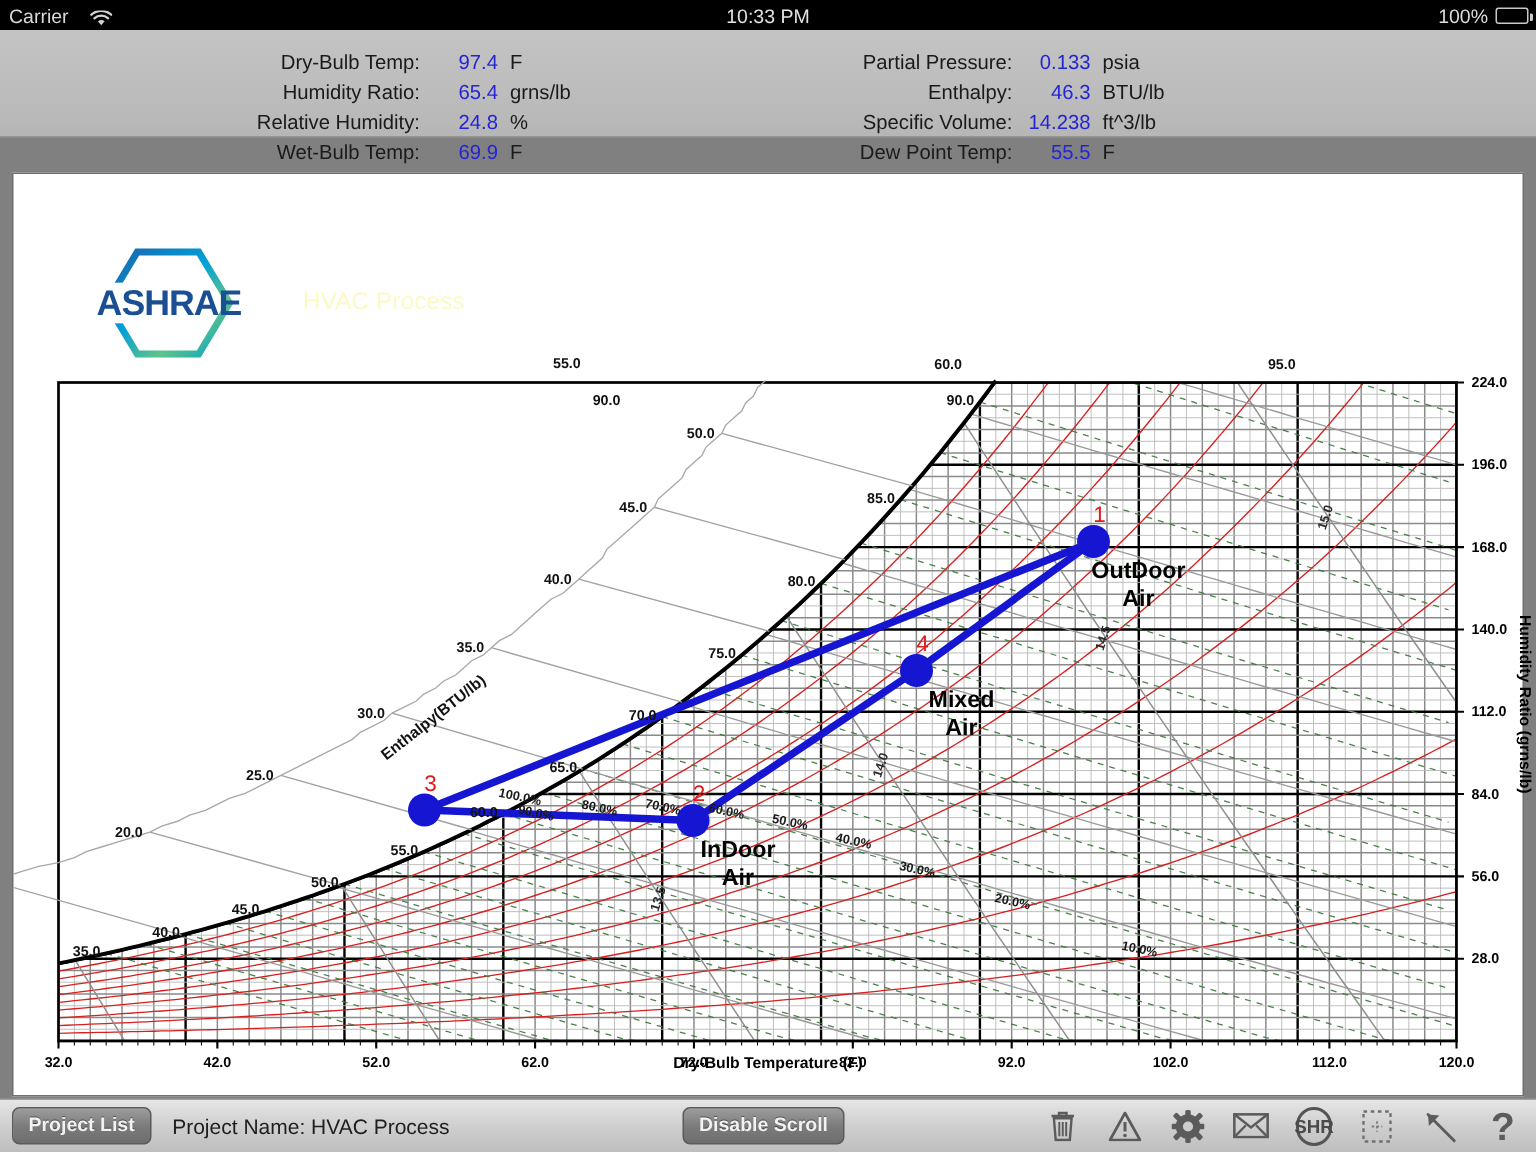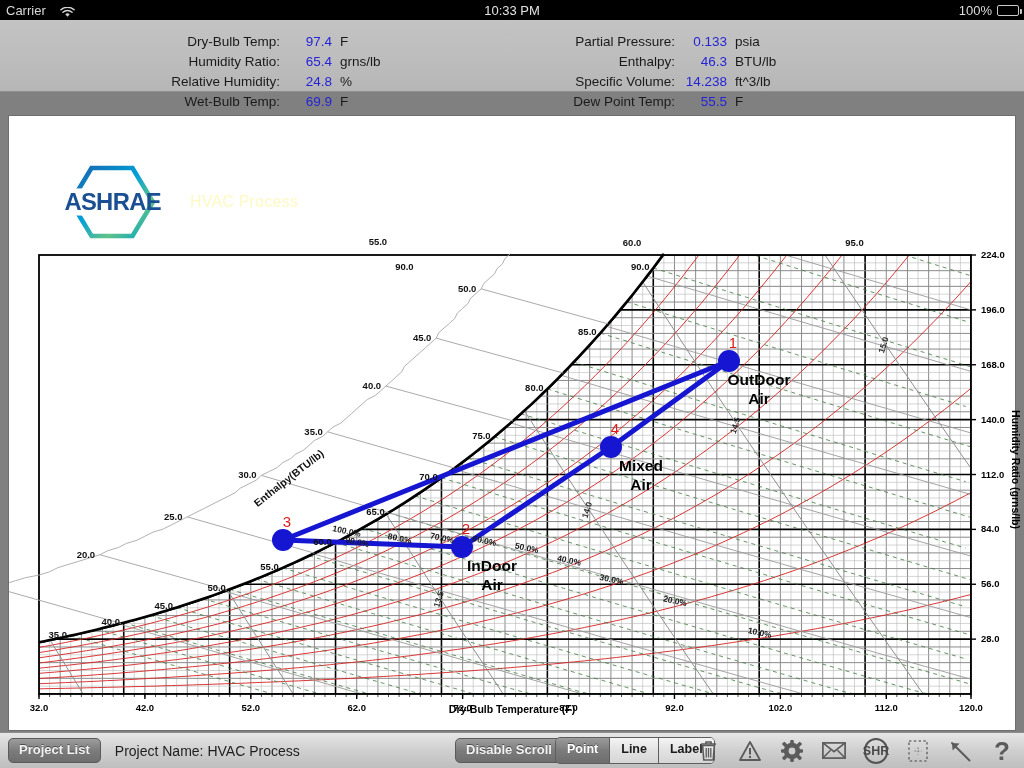--- a/index.html
+++ b/index.html
@@ -46,21 +46,21 @@
 
   
   #chart-frame{
     position:absolute; left:8px; top:115px; width:1008px; height:616px;
     background:#ffffff; border:1px solid #6f6f6f;
     overflow:hidden;
   }
   #chart-svg{ position:absolute; left:0; top:0; }
 
   
-  #brand-block{ position:absolute; left:62px; top:164px; display:flex; align-items:center; gap:28px;justify-content:flex-end; }
+  #brand-block{ position:absolute; left:62px; top:164px; display:flex; align-items:center; gap:40px;justify-content:flex-end; }
   #ashrae-logo{ width:100px; height:76px; }
   #chart-title{ font-size:16px; font-weight:normal; color:#fef9c3; letter-spacing:0.2px;}
 
   
   #xaxis-title{
     position:absolute; left:0; top:703px; width:1024px; text-align:center;
     font-size:10.5px; font-weight:bold; color:#000;
   }
   #yaxis-title{
     position:absolute; right:2px; top:410px; width:14px;
@@ -599,25 +599,20 @@
 
 <div id="xaxis-title">Dry-Bulb Temperature (F)</div>
 <div id="yaxis-title">Humidity Ratio (grns/lb)</div>
 
 <div id="toolbar">
   <button class="tb-btn" id="project-list-button">Project List</button>
   <span id="project-name-label">Project Name: HVAC Process</span>
 
   <button class="tb-btn" id="disable-scroll-button">Disable Scroll</button>
 
-  <div id="mode-segmented">
-    <div class="seg on">Point</div>
-    <div class="seg off">Line</div>
-    <div class="seg off">Label</div>
-  </div>
 
   <div id="icon-group">
     <div class="tb-icon">
       <svg width="17" height="21" viewBox="0 0 17 21">
         <path d="M1 4 H16 M6 4 V2 H11 V4" stroke="#5b5b5b" stroke-width="1.6" fill="none"></path>
         <path d="M2.6 5.5 H14.4 L13.2 20 H3.8 Z" fill="none" stroke="#5b5b5b" stroke-width="1.6"></path>
         <path d="M6.2 8 V17.5 M8.5 8 V17.5 M10.8 8 V17.5" stroke="#5b5b5b" stroke-width="1.3"></path>
       </svg>
     </div>
     <div class="tb-icon">

